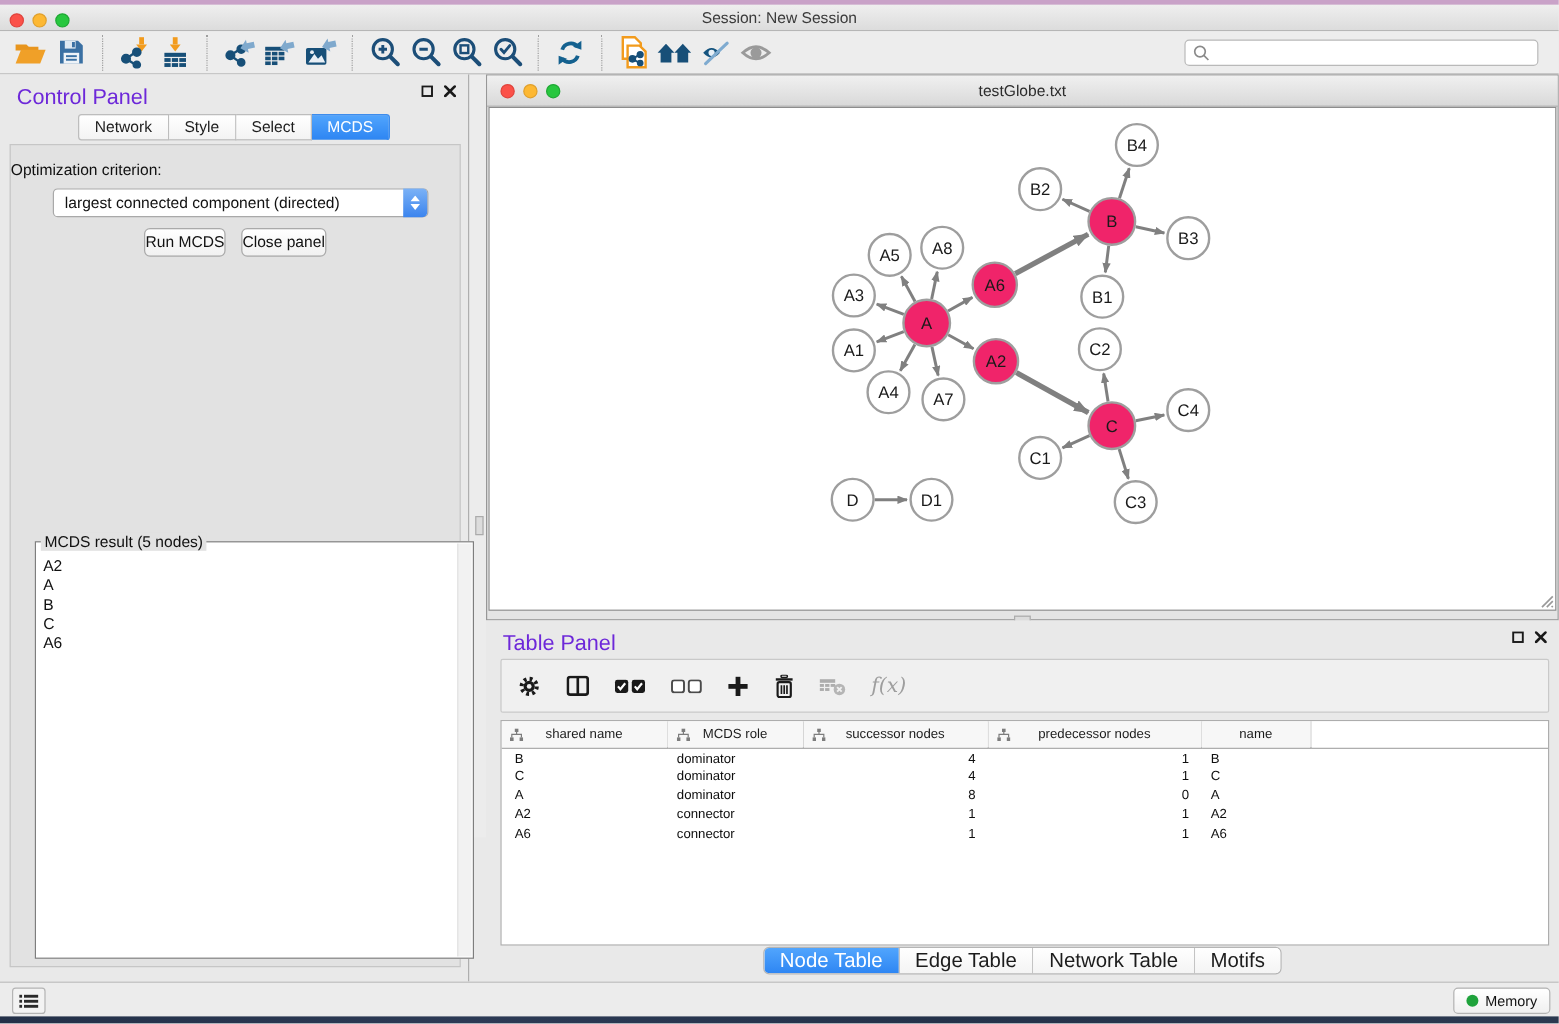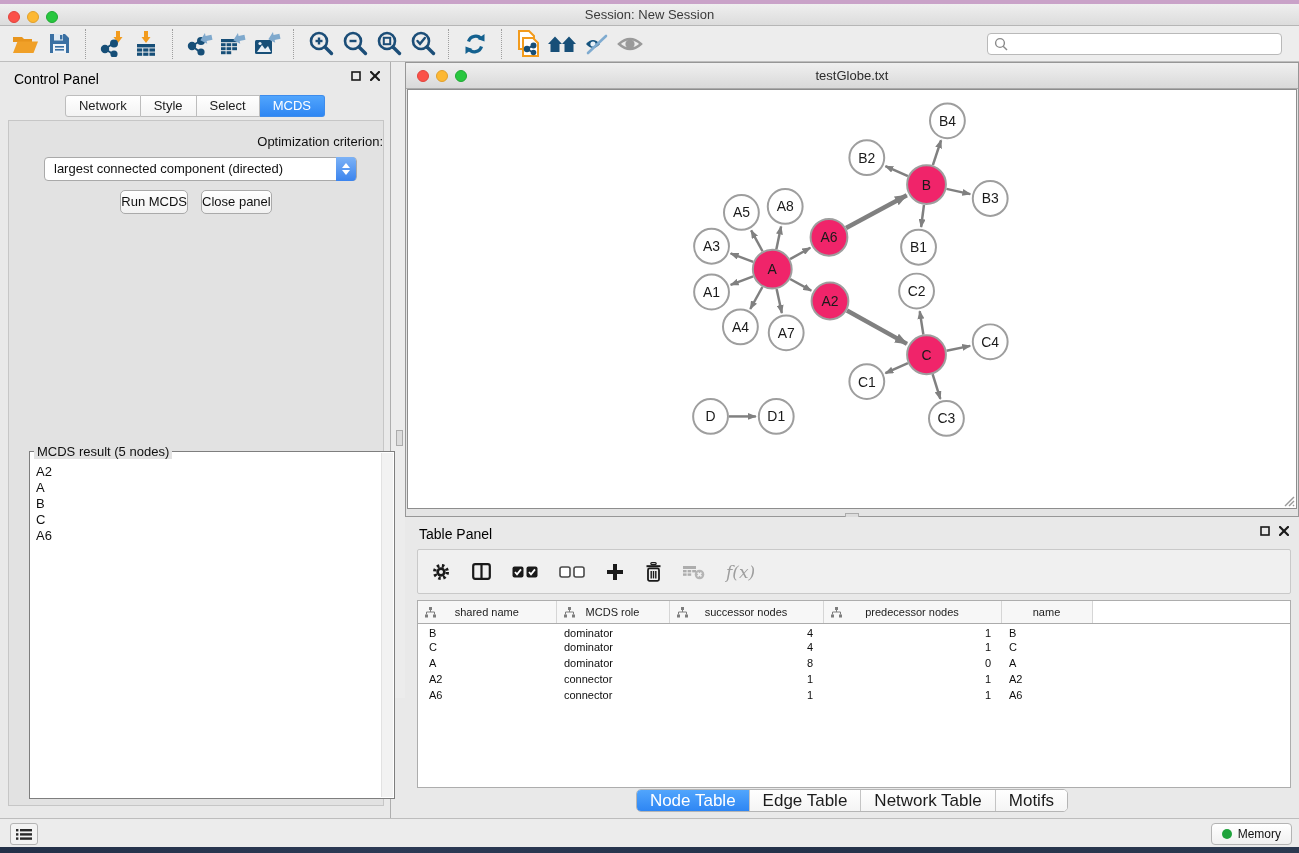--- a/index.html
+++ b/index.html
@@ -30,31 +30,31 @@
   .tool-sep { width:1px; height:30px; border-left:1px dotted #9e9e9e; margin:0 9px; }
   .search-wrap { margin-left:auto; margin-right:9px; position:relative; }
   .search-input { width:295px; height:22px; border:1px solid #b9b9b9; border-radius:4px; background:#fff;
     padding:0 6px 0 24px; font-size:12px; outline:none; }
   .search-icon { position:absolute; left:7px; top:4px; }
 
   
   .control-panel { position:absolute; left:0; top:62px; width:391px; height:756px;
     background:#e9e9e9; border-right:1px solid #aeaeae; }
   .panel-header { position:absolute; left:0; top:0; width:100%; height:30px; }
-  .panel-title { position:absolute; left:14px; top:9px; font-size:14px; color:#000000; }
+  .panel-title { position:absolute; left:14px; top:9px; font-size:18px; color:#6d28d9; }
   .panel-icons { position:absolute; right:10px; top:9px; display:flex; gap:9px; align-items:center; }
   .cp-tabs { position:absolute; left:0; top:33px; width:100%; display:flex; justify-content:center; }
   .cp-tab { height:22px; line-height:20px; padding:0 13px; font-size:13px; color:#1d1d1d; background:linear-gradient(#ffffff,#f3f3f3);
     border:1px solid #bdbdbd; border-left:none; cursor:pointer; }
   .cp-tab:first-child { border-left:1px solid #bdbdbd; border-radius:3px 0 0 3px; }
   .cp-tab:last-child { border-radius:0 3px 3px 0; }
   .cp-tab.active { background:linear-gradient(#51a5fd,#2e86f3); color:#fff; border-color:#3d8cec; }
   .cp-content { position:absolute; left:8px; top:58px; width:376px; height:686px;
     background:#e2e2e2; border:1px solid #c6c6c6; }
-  .opt-label { position:absolute; left:0; width:100%; top:13px; text-align:right; font-size:13px; color:#101010; }
+  .opt-label { position:absolute; left:0; width:100%; top:13px; text-align:left; font-size:13px; color:#101010; }
   .mcds-select { position:absolute; left:35px; top:36px; width:313px; height:24px; background:#fff;
     border:1px solid #a9a9a9; border-radius:4px; font-size:13px; color:#111; line-height:22px;
     padding-left:9px; cursor:pointer; }
   .mcds-select .cap { position:absolute; right:0; top:-1px; width:20px; height:24px; border-radius:0 4px 4px 0;
     background:linear-gradient(#7cb2f6,#3b84ee); display:flex; flex-direction:column; align-items:center; justify-content:center; gap:2px; }
   .btn-row { position:absolute; left:0; top:69px; width:100%; display:flex; justify-content:center; gap:13px; }
   .push-btn { height:24px; background:linear-gradient(#ffffff,#f1f1f1); border:1px solid #aaaaaa; border-radius:5px;
     font-size:13px; color:#111; padding:0 0; line-height:22px; cursor:pointer; }
   .result-box { position:absolute; left:8px; top:330px; width:366px; height:348px; border:1px solid #7e7e7e; background:#fff;margin-left:12px; }
   .result-legend { position:absolute; left:4px; top:-8px; background:#e2e2e2; padding:0 3px; font-size:13px; color:#101010; }

